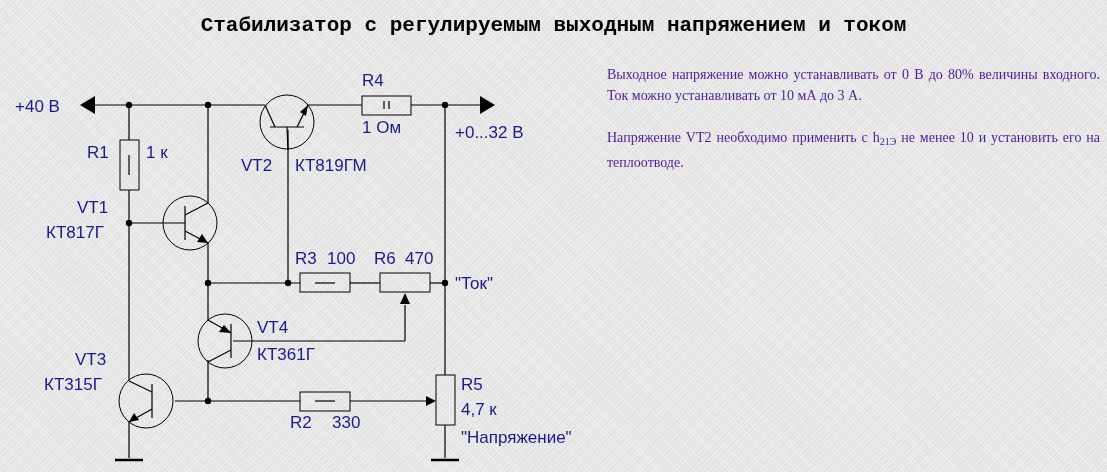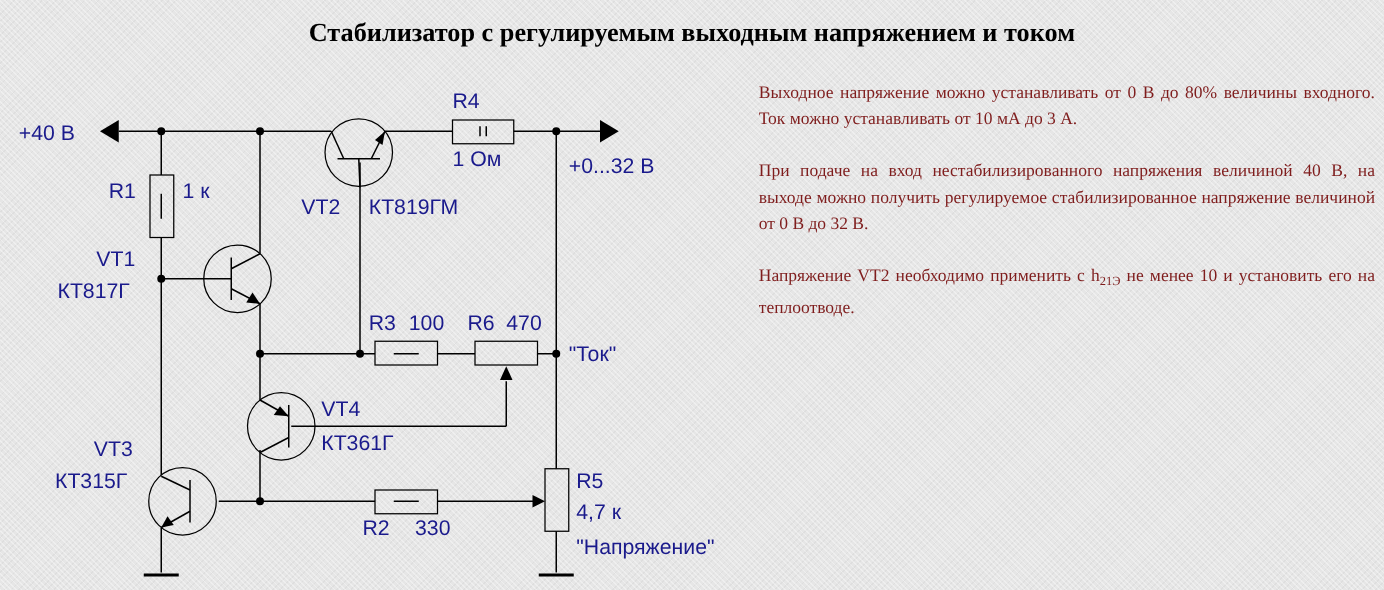--- a/index.html
+++ b/index.html
@@ -5,48 +5,47 @@
   html, body { margin: 0; padding: 0; }
   body {
     width: 1107px; height: 472px; overflow: hidden; position: relative;
     background-color: #e6e6e6;
     background-image:
       repeating-linear-gradient(45deg, rgba(255,255,255,0.35) 0 1px, rgba(0,0,0,0) 1px 3px),
       repeating-linear-gradient(-45deg, rgba(0,0,0,0.035) 0 1px, rgba(0,0,0,0) 1px 4px);
   }
   .title {
     position: absolute; left: 0; top: 14px; width: 1107px; text-align: center;
-    font-family: Liberation Serif, serif;
+    font-family: Liberation Mono, monospace;
     font-weight: bold; font-size: 21px; color: #000;
   }
   .desc {
     position: absolute; left: 607px; top: 64px; width: 493px;
     font-family: "Liberation Serif", "DejaVu Serif", serif;
-    font-size: 14px; line-height: 21px; color: #7f1d1d;
+    font-size: 14px; line-height: 21px; color: #4c1d95;
   }
   .desc p { margin: 0 0 21px 0; text-align: justify; text-align-last: left; }
   .desc sub { font-size: 10px; vertical-align: -3px; }
   svg.schem { position: absolute; left: 0; top: 0; }
   .lbl {
     font-family: "Liberation Sans", "DejaVu Sans", sans-serif;
     font-size: 17px; fill: #1a1a8c;
   }
   .w { stroke: #000; stroke-width: 1.2; fill: none; }
   .body { stroke: #000; stroke-width: 1; fill: none; }
   .dot { fill: #000; }
   .arrowfill { fill: #000; }
 </style>
 </head>
 <body>
 
 <div class="title">Стабилизатор с регулируемым выходным напряжением и током</div>
 
 <div class="desc">
   <p>Выходное напряжение можно устанавливать от 0 В до 80% величины входного. Ток можно устанавливать от 10 мА до 3 А.</p>
-  <p>При подаче на вход нестабилизированного напряжения величиной 40 В, на выходе можно получить регулируемое стабилизированное напряжение величиной от 0 В до 32 В.</p>
   <p><span>Напряжение VT2 необходимо применить с </span><span><span>h</span><sub>21Э</sub></span><span> не менее 10 и установить его на теплоотводе.</span></p>
 </div>
 
 <svg class="schem" width="600" height="472" viewBox="0 0 600 472">
 
   <g>
 
     <line class="w" x1="95" y1="105" x2="265" y2="105"></line>
 
     <line class="w" x1="308" y1="105" x2="362" y2="105"></line>

